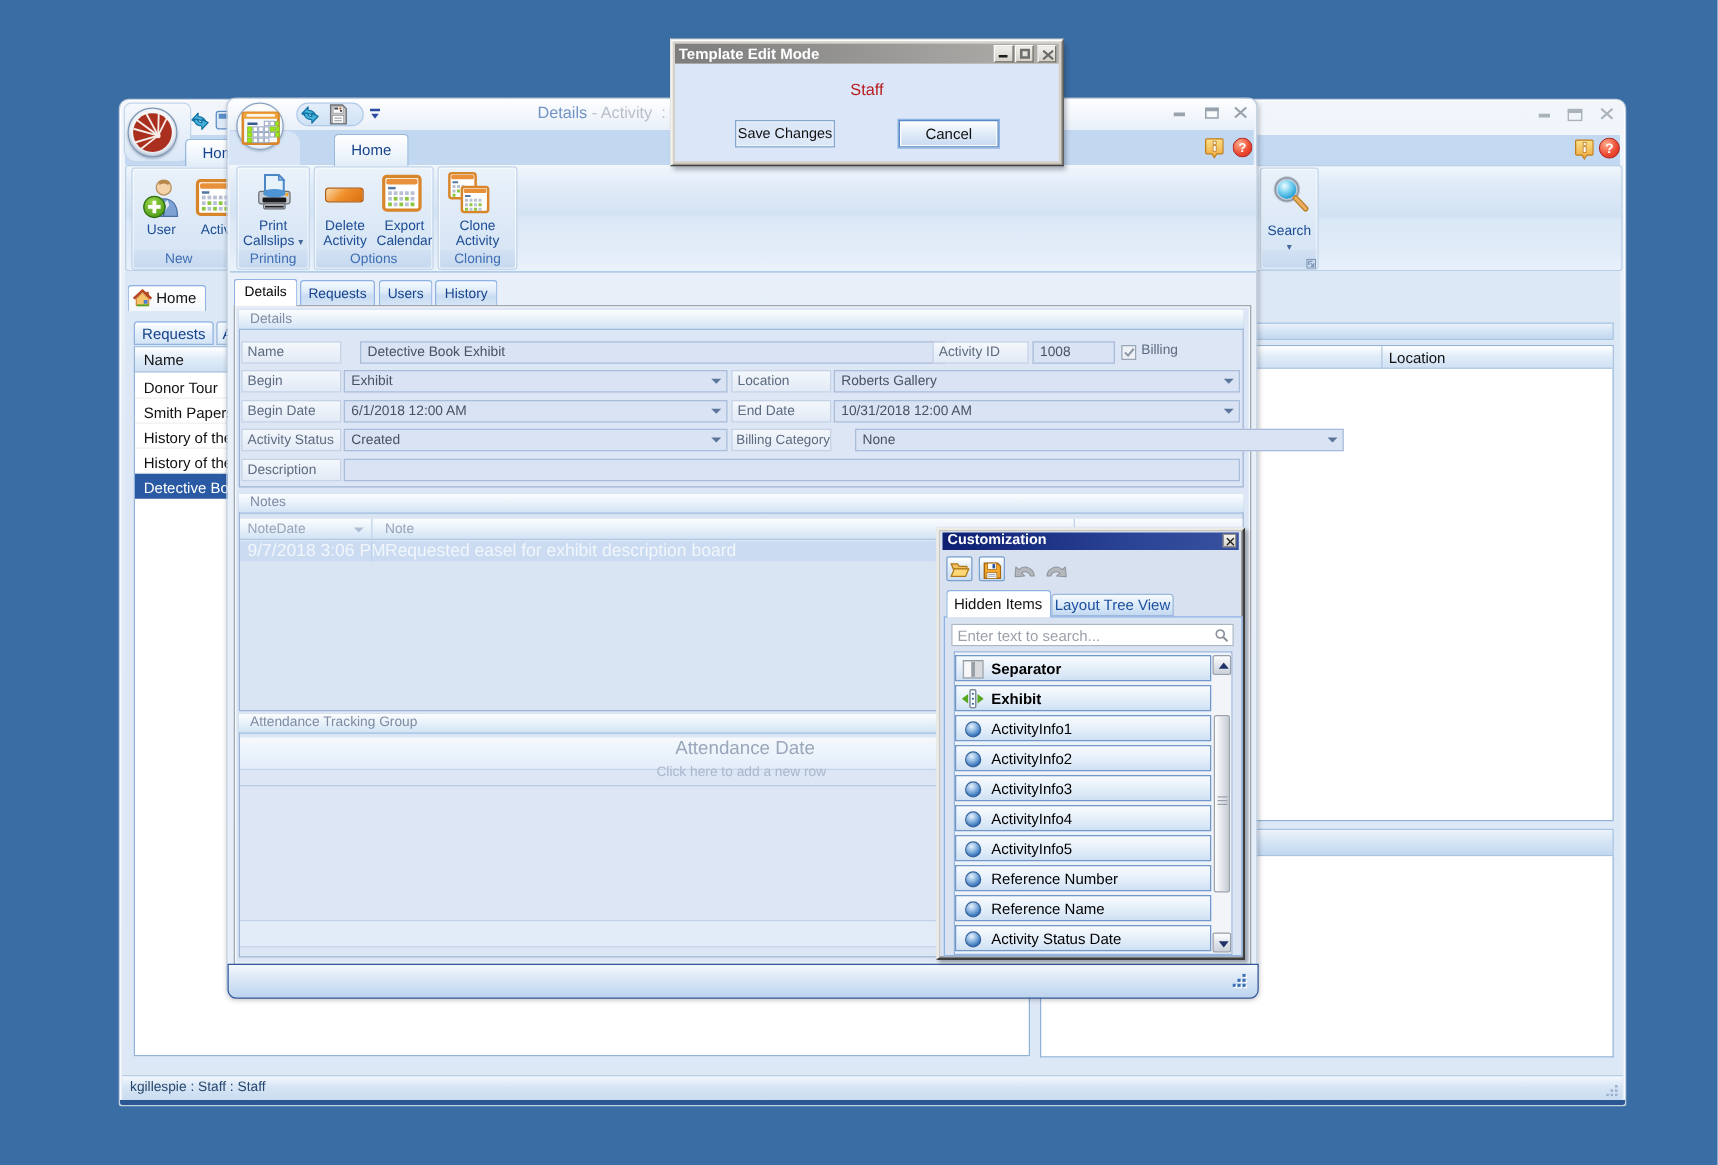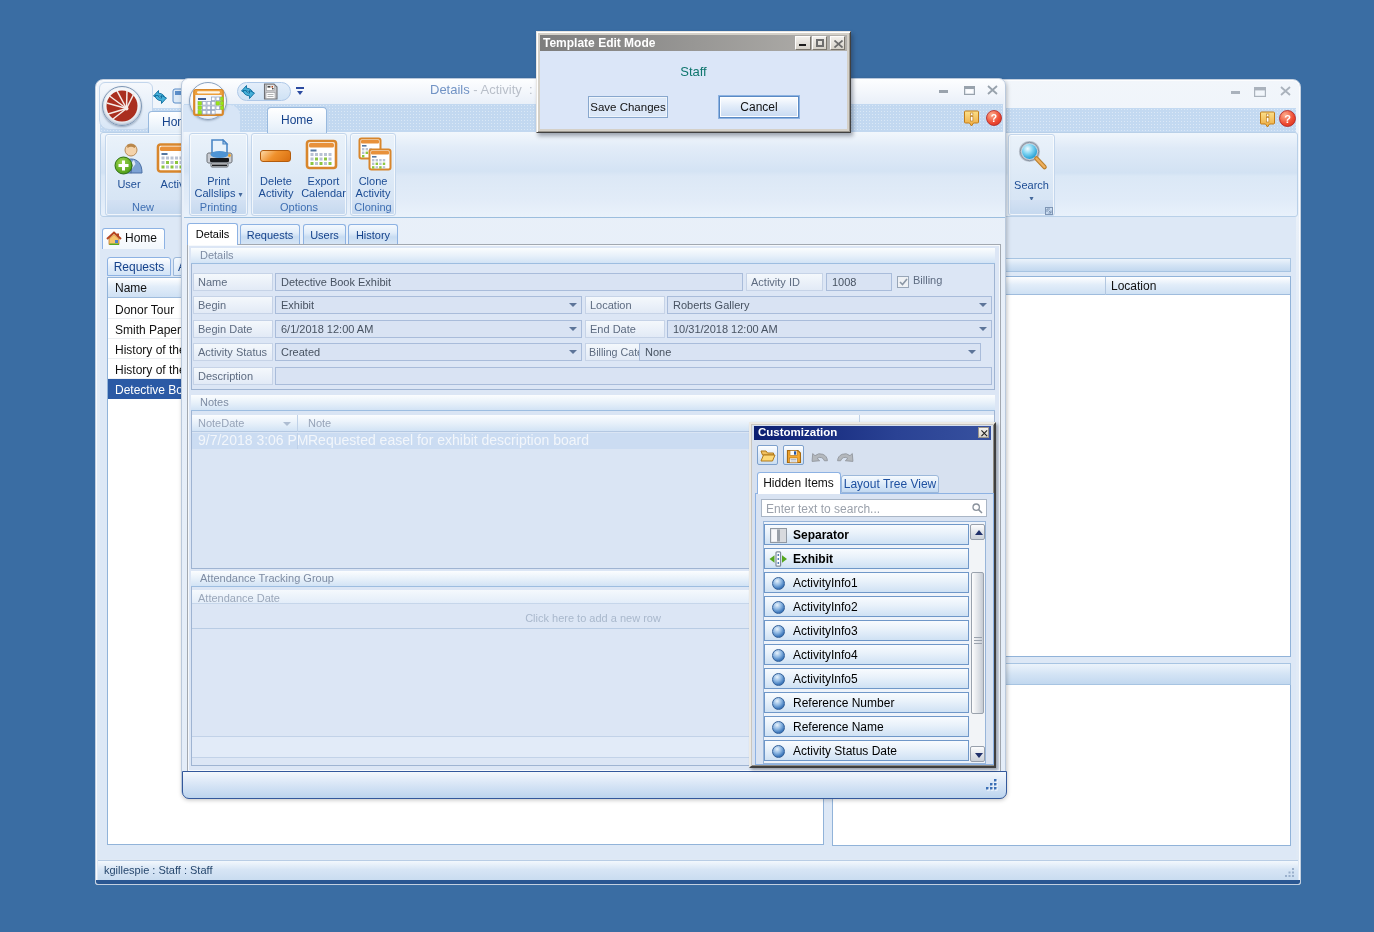--- a/index.html
+++ b/index.html
@@ -452,21 +452,21 @@
       <g fill="#8cc63f">
         <rect x="10" y="18.5" width="3" height="3"></rect>
           <rect x="19" y="18.5" width="3" height="3"></rect>
         <rect x="5.5" y="23" width="3" height="3"></rect>
           <rect x="14.5" y="23" width="3" height="3"></rect>
           <rect x="23.5" y="23" width="3" height="3"></rect>
       </g>
     </svg>
   </div>
 
-  <div class="rgroup" style="left:168px;top:54px;width:46px;">
+  <div class="rgroup" style="left:168px;top:54px;width:64px;">
     <div class="rbtn" style="top:41px;">
         <span class="cap">Clone</span>
         <span class="cap">Activity</span>
       </div>
     <div class="glabel">Cloning</div>
     <svg class="cl" style="left:7px;top:3px;" width="34" height="36 " viewBox="0 0 34 36">
       <g>
         <rect x="1.5" y="1.5" width="21" height="20" rx="2" fill="#fff" stroke="#d8862c" stroke-width="2"></rect>
         <rect x="3" y="3" width="18" height="3.4" rx="1" fill="#e8913a"></rect>
         <rect x="4" y="8" width="4.5" height="1.6" fill="#5577a0"></rect>
@@ -509,21 +509,21 @@
   <div class="doctab sel" style="left:5px;top:144px;width:51px;">Details</div>
   <div class="doctab" style="left:58px;top:145px;width:60px;">Requests</div>
   <div class="doctab" style="left:121px;top:145px;width:43px;">Users</div>
   <div class="doctab" style="left:166px;top:145px;width:50px;">History</div>
 
   <div class="cl" style="left:5px;top:165px;width:814px;height:528px;background:#dce6f5;border:1px solid #a2a8b0;box-shadow:inset 0 0 0 1px #f6f9fc;"></div>
 
   <div class="cl" style="left:9px;top:169px;width:804px;height:142px;border:1px solid #9fb4d2;background:#dce6f5;"></div>
   <div class="ghead" style="left:9px;top:169px;width:804px;">Details</div>
   <div class="flabel" style="left:11px;top:194px;width:80px;">Name</div>
-  <div class="ffield" style="left:93px;top:194px;width:468px;">Detective Book Exhibit</div>
+  <div class="ffield" style="left:106px;top:194px;width:468px;">Detective Book Exhibit</div>
   <div class="flabel" style="left:564px;top:194px;width:77px;">Activity ID</div>
   <div class="ffield" style="left:644px;top:194px;width:66px;">1008</div>
   <div class="cl" style="left:715px;top:197px;width:12px;height:12px;background:#eef1f5;border:1px solid #98a6b8;"></div>
   <svg class="cl" style="left:717px;top:199px;" width="9" height="8" viewBox="0 0 9 8">
       <path d="M1 4 L3.5 6.5 L8 1" stroke="#8b97a6" stroke-width="1.6" fill="none"></path>
     </svg>
   <div class="cl" style="left:731px;top:195px;font-size:11px;color:#5d6b80;">Billing</div>
 
   <div class="flabel" style="left:11px;top:217px;width:80px;">Begin</div>
   <div class="ffield combo" style="left:93px;top:217px;width:307px;">Exhibit<span class="arr"></span></div>
@@ -531,21 +531,21 @@
   <div class="ffield combo" style="left:485px;top:217px;width:325px;">Roberts Gallery<span class="arr"></span></div>
 
   <div class="flabel" style="left:11px;top:241px;width:80px;">Begin Date</div>
   <div class="ffield combo" style="left:93px;top:241px;width:307px;">6/1/2018 12:00 AM<span class="arr"></span></div>
   <div class="flabel" style="left:403px;top:241px;width:80px;">End Date</div>
   <div class="ffield combo" style="left:485px;top:241px;width:325px;">10/31/2018 12:00 AM<span class="arr"></span></div>
 
   <div class="flabel" style="left:11px;top:264px;width:80px;">Activity Status</div>
   <div class="ffield combo" style="left:93px;top:264px;width:307px;">Created<span class="arr"></span></div>
   <div class="flabel" style="left:403px;top:264px;width:80px;padding-left:3px;font-size:10.7px;">Billing Category</div>
-  <div class="ffield combo" style="left:457px;top:264px;width:342px;">None<span class="arr"></span></div>
+  <div class="ffield combo" style="left:502px;top:264px;width:391px;">None<span class="arr"></span></div>
 
   <div class="flabel" style="left:11px;top:288px;width:80px;">Description</div>
   <div class="ffield" style="left:93px;top:288px;width:717px;"></div>
 
   <div class="cl" style="left:9px;top:316px;width:804px;height:174px;border:1px solid #9fb4d2;background:#dae5f4;"></div>
   <div class="ghead" style="left:9px;top:316px;width:804px;">Notes</div>
   <div class="cl" style="left:10px;top:336px;width:802px;height:17px;background:linear-gradient(to bottom,#fbfdfe,#e8f1fa 50%,#d2e3f5);border-bottom:1px solid #b4c8e2;font-size:11px;color:#97a4b8;line-height:16px;">
     <span style="position:absolute;left:6px;">NoteDate</span>
     <span style="position:absolute;left:91px;top:7px;width:0;height:0;border-left:4px solid transparent;border-right:4px solid transparent;border-top:4px solid #aebdd2;"></span>
     <span style="position:absolute;left:116px;">Note</span>
@@ -553,21 +553,21 @@
     <span style="position:absolute;left:667px;top:0;width:1px;height:17px;background:#c0d2e8;"></span>
   </div>
   <div class="cl" style="left:10px;top:354px;width:802px;height:16px;background:#cbdcf2;font-size:14px;color:#f2f6fb;line-height:15px;">
     <span style="position:absolute;left:6px;">9/7/2018 3:06 PM</span>
     <span style="position:absolute;left:116px;">Requested easel for exhibit description board</span>
     <span style="position:absolute;left:105px;top:0;width:1px;height:16px;background:#bed1ea;"></span>
   </div>
 
   <div class="cl" style="left:9px;top:492px;width:804px;height:195px;border:1px solid #9fb4d2;background:#dce6f5;"></div>
   <div class="ghead" style="left:9px;top:492px;width:804px;">Attendance Tracking Group</div>
-  <div class="cl" style="left:10px;top:511px;width:802px;height:14px;background:linear-gradient(to bottom,#f5f9fd,#e3edf9);border-bottom:1px solid #c6d6ea;font-size:11px;color:#9aa7ba;line-height:17px;padding-left:6px;">Attendance Date</div>
+  <div class="cl" style="left:10px;top:511px;width:802px;height:26px;background:linear-gradient(to bottom,#f5f9fd,#e3edf9);border-bottom:1px solid #c6d6ea;font-size:15px;color:#9aa7ba;line-height:17px;padding-left:6px;text-align:center;">Attendance Date</div>
   <div class="cl" style="left:10px;top:529px;width:802px;height:21px;border-bottom:1px solid #b9cce4;font-size:11px;color:#a9b8cc;text-align:center;line-height:20px;">Click here to add a new row</div>
   <div class="cl" style="left:10px;top:657px;width:802px;height:22px;background:#e2ebf8;border-top:1px solid #c2d2e8;border-bottom:1px solid #c2d2e8;"></div>
 
   <div class="cl" style="left:0px;top:692px;width:825px;height:28px;background:linear-gradient(to bottom,#f4f8fd,#dce8f7 40%,#bcd4ee);border:1px solid #33589b;border-radius:0 0 7px 7px;"></div>
 
   <svg class="cl" style="left:804px;top:700px;" width="13" height="13" viewBox="0 0 13 13">
     <g fill="#fff">
         <rect x="9" y="1" width="2.5" height="2.5"></rect>
         <rect x="9" y="5" width="2.5" height="2.5"></rect>
         <rect x="9" y="9" width="2.5" height="2.5"></rect>
@@ -595,21 +595,21 @@
     <span class="dlgbtn" style="right:20px;width:15px;">
         <span style="position:absolute;left:2.5px;top:2px;width:8px;height:8px;border:2px solid #6e6e6e;"></span>
       </span>
     <span class="dlgbtn" style="right:2px;width:15px;">
         <svg width="9" height="8" viewBox="0 0 9 8" style="position:absolute;left:2.5px;top:2.5px;">
           <path d="M0.5 0.5 L8.5 7.5 M8.5 0.5 L0.5 7.5" stroke="#6b6b6b" stroke-width="1.7"></path>
         </svg>
       </span>
   </div>
   <div class="cl" style="left:3px;top:19px;right:3px;bottom:3px;background:#dbe6f8;"></div>
-  <div class="cl" style="left:0;top:32px;width:100%;text-align:center;font-size:13px;color:#0f766e;">Staff</div>
+  <div class="cl" style="left:0;top:32px;width:100%;text-align:center;font-size:13px;color:#b91c1c;">Staff</div>
   <div class="cl" style="left:51px;top:64px;width:80px;height:22px;background:#dce8f8;border:1px solid #88a7cd;box-shadow:inset 0 0 0 1px #eef4fb;font-size:11.5px;color:#111;text-align:center;line-height:21px;white-space:nowrap;">Save Changes</div>
   <div class="cl" style="left:182px;top:64px;width:80px;height:22px;background:linear-gradient(to bottom,#fdfeff,#e2ecf9 45%,#c7daf2);border:1px solid #5a8ac5;box-shadow:0 0 0 1px #8fb4e2,inset 0 0 0 1px #ffffff;font-size:12px;color:#111;text-align:center;line-height:21px;">Cancel</div>
 </div>
 
 <div id="custpanel">
   <div class="cl" style="left:3px;top:2px;right:3px;height:14px;background:linear-gradient(to right,#0c1f72,#2a4294 60%,#37519f);">
     <span style="position:absolute;left:4px;top:0px;font-size:11.5px;font-weight:bold;color:#fff;">Customization</span>
     <span style="position:absolute;right:2px;top:1px;width:11px;height:11px;background:linear-gradient(to bottom,#f4f2ee,#d8d4cc);border:1px solid #9a958c;">
       <svg width="7" height="7" viewBox="0 0 8 8" style="position:absolute;left:1.5px;top:1.5px;">
           <path d="M0.5 0.5 L7 7 M7 0.5 L0.5 7" stroke="#222" stroke-width="1.3"></path>

